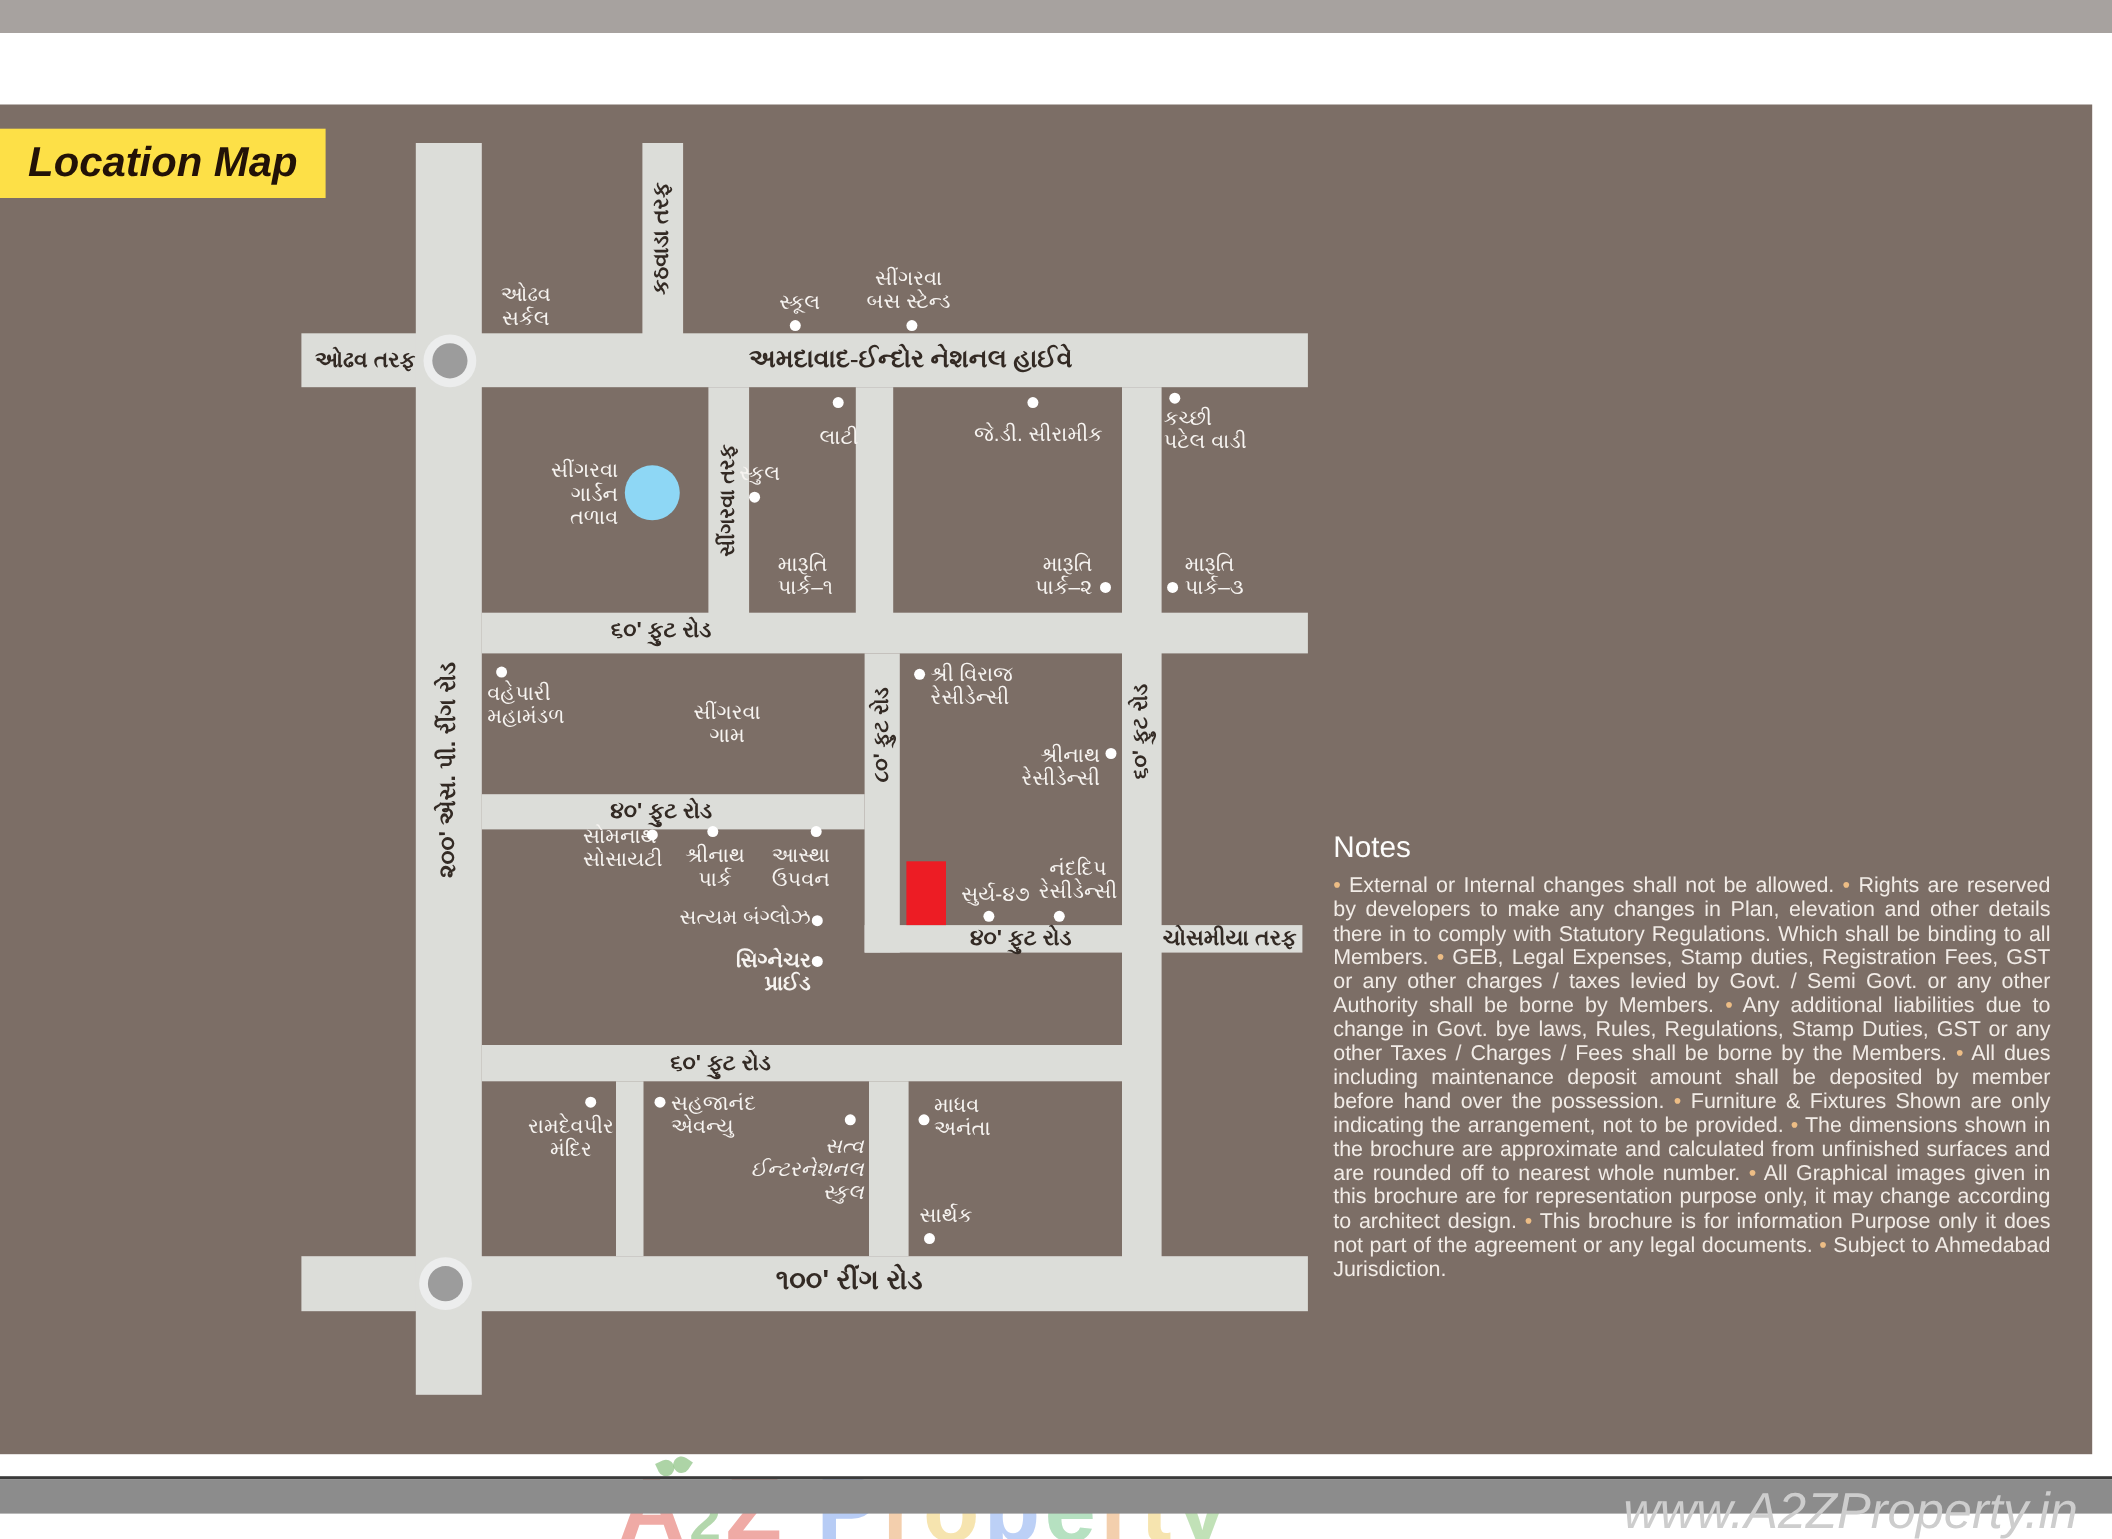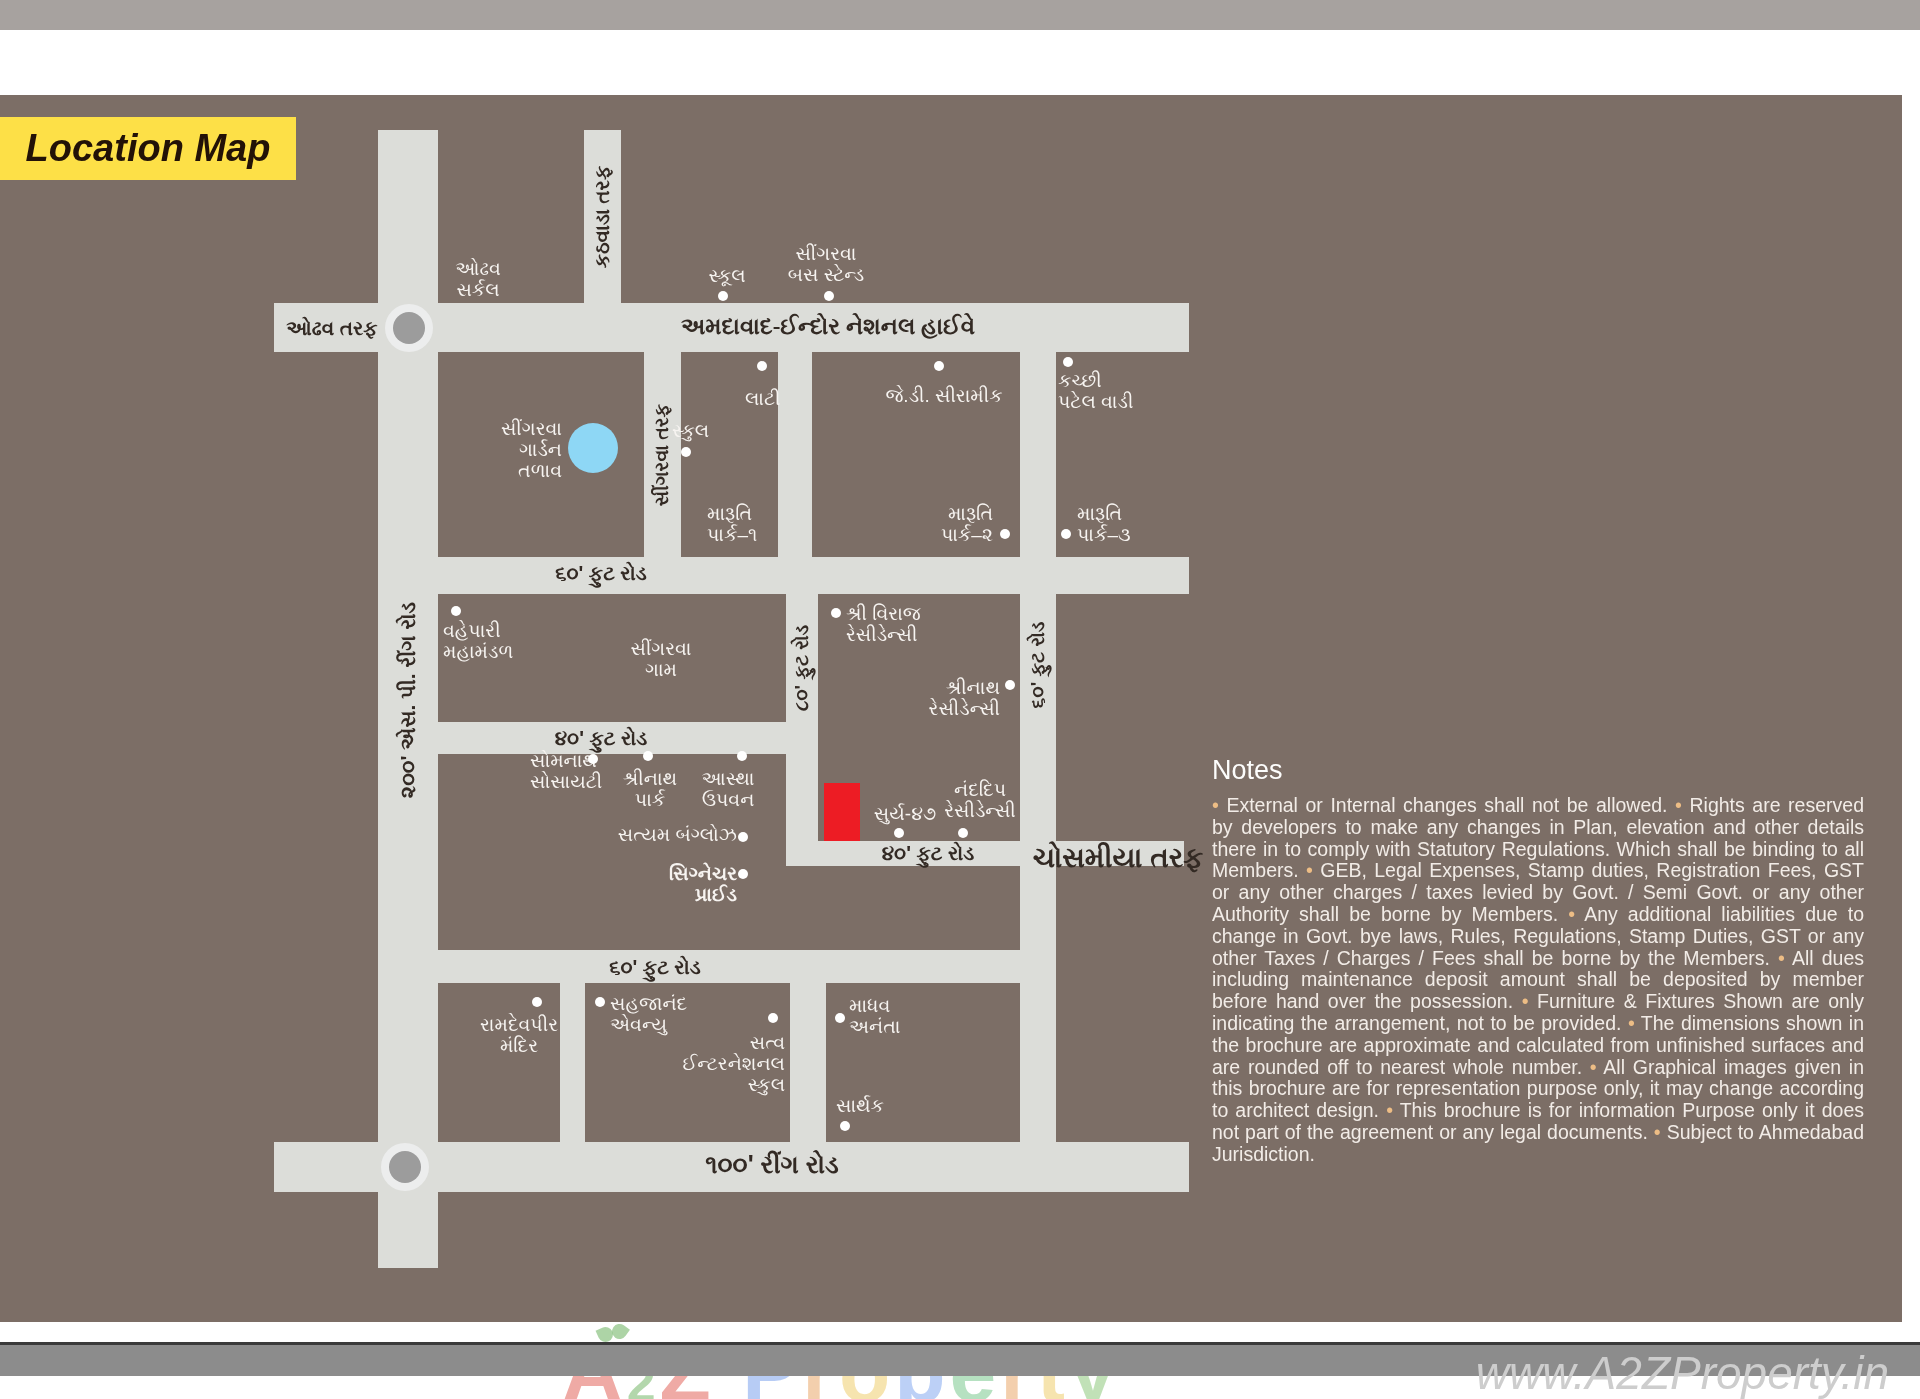--- a/index.html
+++ b/index.html
@@ -64,21 +64,21 @@
 
     <div class="notes">
       <div class="notes-heading">Notes</div>
       <p class="notes-body"><span class="bullet">• </span><span>External or Internal changes shall not be allowed. </span><span class="bullet">• </span><span>Rights are reserved by developers to make any changes in Plan, elevation and other details there in to comply with Statutory Regulations. Which shall be binding to all Members. </span><span class="bullet">• </span><span>GEB, Legal Expenses, Stamp duties, Registration Fees, GST or any other charges / taxes levied by Govt. / Semi Govt. or any other Authority shall be borne by Members. </span><span class="bullet">• </span><span>Any additional liabilities due to change in Govt. bye laws, Rules, Regulations, Stamp Duties, GST or any other Taxes / Charges / Fees  shall be borne by the Members. </span><span class="bullet">• </span><span>All dues including maintenance deposit amount shall be deposited by member before hand over the possession. </span><span class="bullet">• </span><span>Furniture &amp; Fixtures Shown are only indicating the arrangement, not to be provided. </span><span class="bullet">• </span><span>The dimensions shown in the brochure are approximate and calculated from unfinished surfaces and are rounded off to nearest whole number. </span><span class="bullet">• </span><span>All Graphical images given in this brochure are for representation purpose only, it may change according to architect design. </span><span class="bullet">• </span><span>This brochure is for information Purpose only it does not part of the agreement or any legal documents. </span><span class="bullet">• </span><span>Subject to Ahmedabad Jurisdiction. </span></p>
     </div>
   <div class="road-label" style="font-size: 20px; left: 332px; top: 222px;">ઓઢવ તરફ</div>
       <div class="road-label" style="font-size: 23px; left: 828px; top: 219px; font-family: Liberation Serif, serif;">અમદાવાદ-ઈન્દોર નેશનલ હાઈવે</div>
       <div class="road-label" style="font-size: 20px; left: 601px; top: 467px;">૬૦' ફુટ રોડ</div>
       <div class="road-label" style="font-size: 20px; left: 601px; top: 632px;">૪૦' ફુટ રોડ</div>
       <div class="road-label" style="font-size: 20px; left: 928px; top: 747px;">૪૦' ફુટ રોડ</div>
-      <div class="road-label" style="font-size: 28px; left: 1118px; top: 747px; text-align: center;">ચોસમીયા તરફ</div>
+      <div class="road-label" style="font-size: 20px; left: 1118px; top: 747px; text-align: center;">ચોસમીયા તરફ</div>
       <div class="road-label" style="font-size: 20px; left: 655px; top: 861px;">૬૦' ફુટ રોડ</div>
       <div class="road-label" style="font-size: 25px; left: 772px; top: 1055px;">૧૦૦' રીંગ રોડ</div>
       <div class="road-label rot" style="font-size: 20px; left: 602px; top: 122px;">કઠવાડા તરફ</div>
       <div class="road-label rot" style="font-size: 19px; left: 662px; top: 360px;">સીંગરવા તરફ</div>
       <div class="road-label rot" style="font-size: 19px; left: 802px; top: 573px;">૮૦' ફુટ રોડ</div>
       <div class="road-label rot" style="font-size: 19px; left: 1038px; top: 570px;">૬૦' ફુટ રોડ</div>
       <div class="road-label rot" style="font-size: 21px; left: 408px; top: 605px;">૨૦૦' એસ. પી. રીંગ રોડ</div>
       <div class="place center" style="left: 478px; top: 163px;">
         <div>ઓઢવ</div>
         <div>સર્કલ</div>
@@ -183,21 +183,21 @@
       <div class="place center" style="left: 519px; top: 919px;">
         <div>રામદેવપીર</div>
         <div>મંદિર</div>
       </div>
       <div class="dot" style="left: 537px; top: 907px;"></div>
       <div class="place left" style="left: 610px; top: 898px;">
         <div>સહજાનંદ</div>
         <div>એવન્યુ</div>
       </div>
       <div class="dot" style="left: 600px; top: 907px;"></div>
-      <div class="place right" style="left: 785px; top: 937px;">
+      <div class="place right" style="left: 785px; top: 937px; font-style: italic;">
         <div>સત્વ</div>
         <div>ઈન્ટરનેશનલ</div>
         <div>સ્કુલ</div>
       </div>
       <div class="dot" style="left: 773px; top: 923px;"></div>
       <div class="place left" style="left: 849px; top: 900px;">
         <div>માધવ</div>
         <div>અનંતા</div>
       </div>
       <div class="dot" style="left: 840px; top: 923px;"></div>

